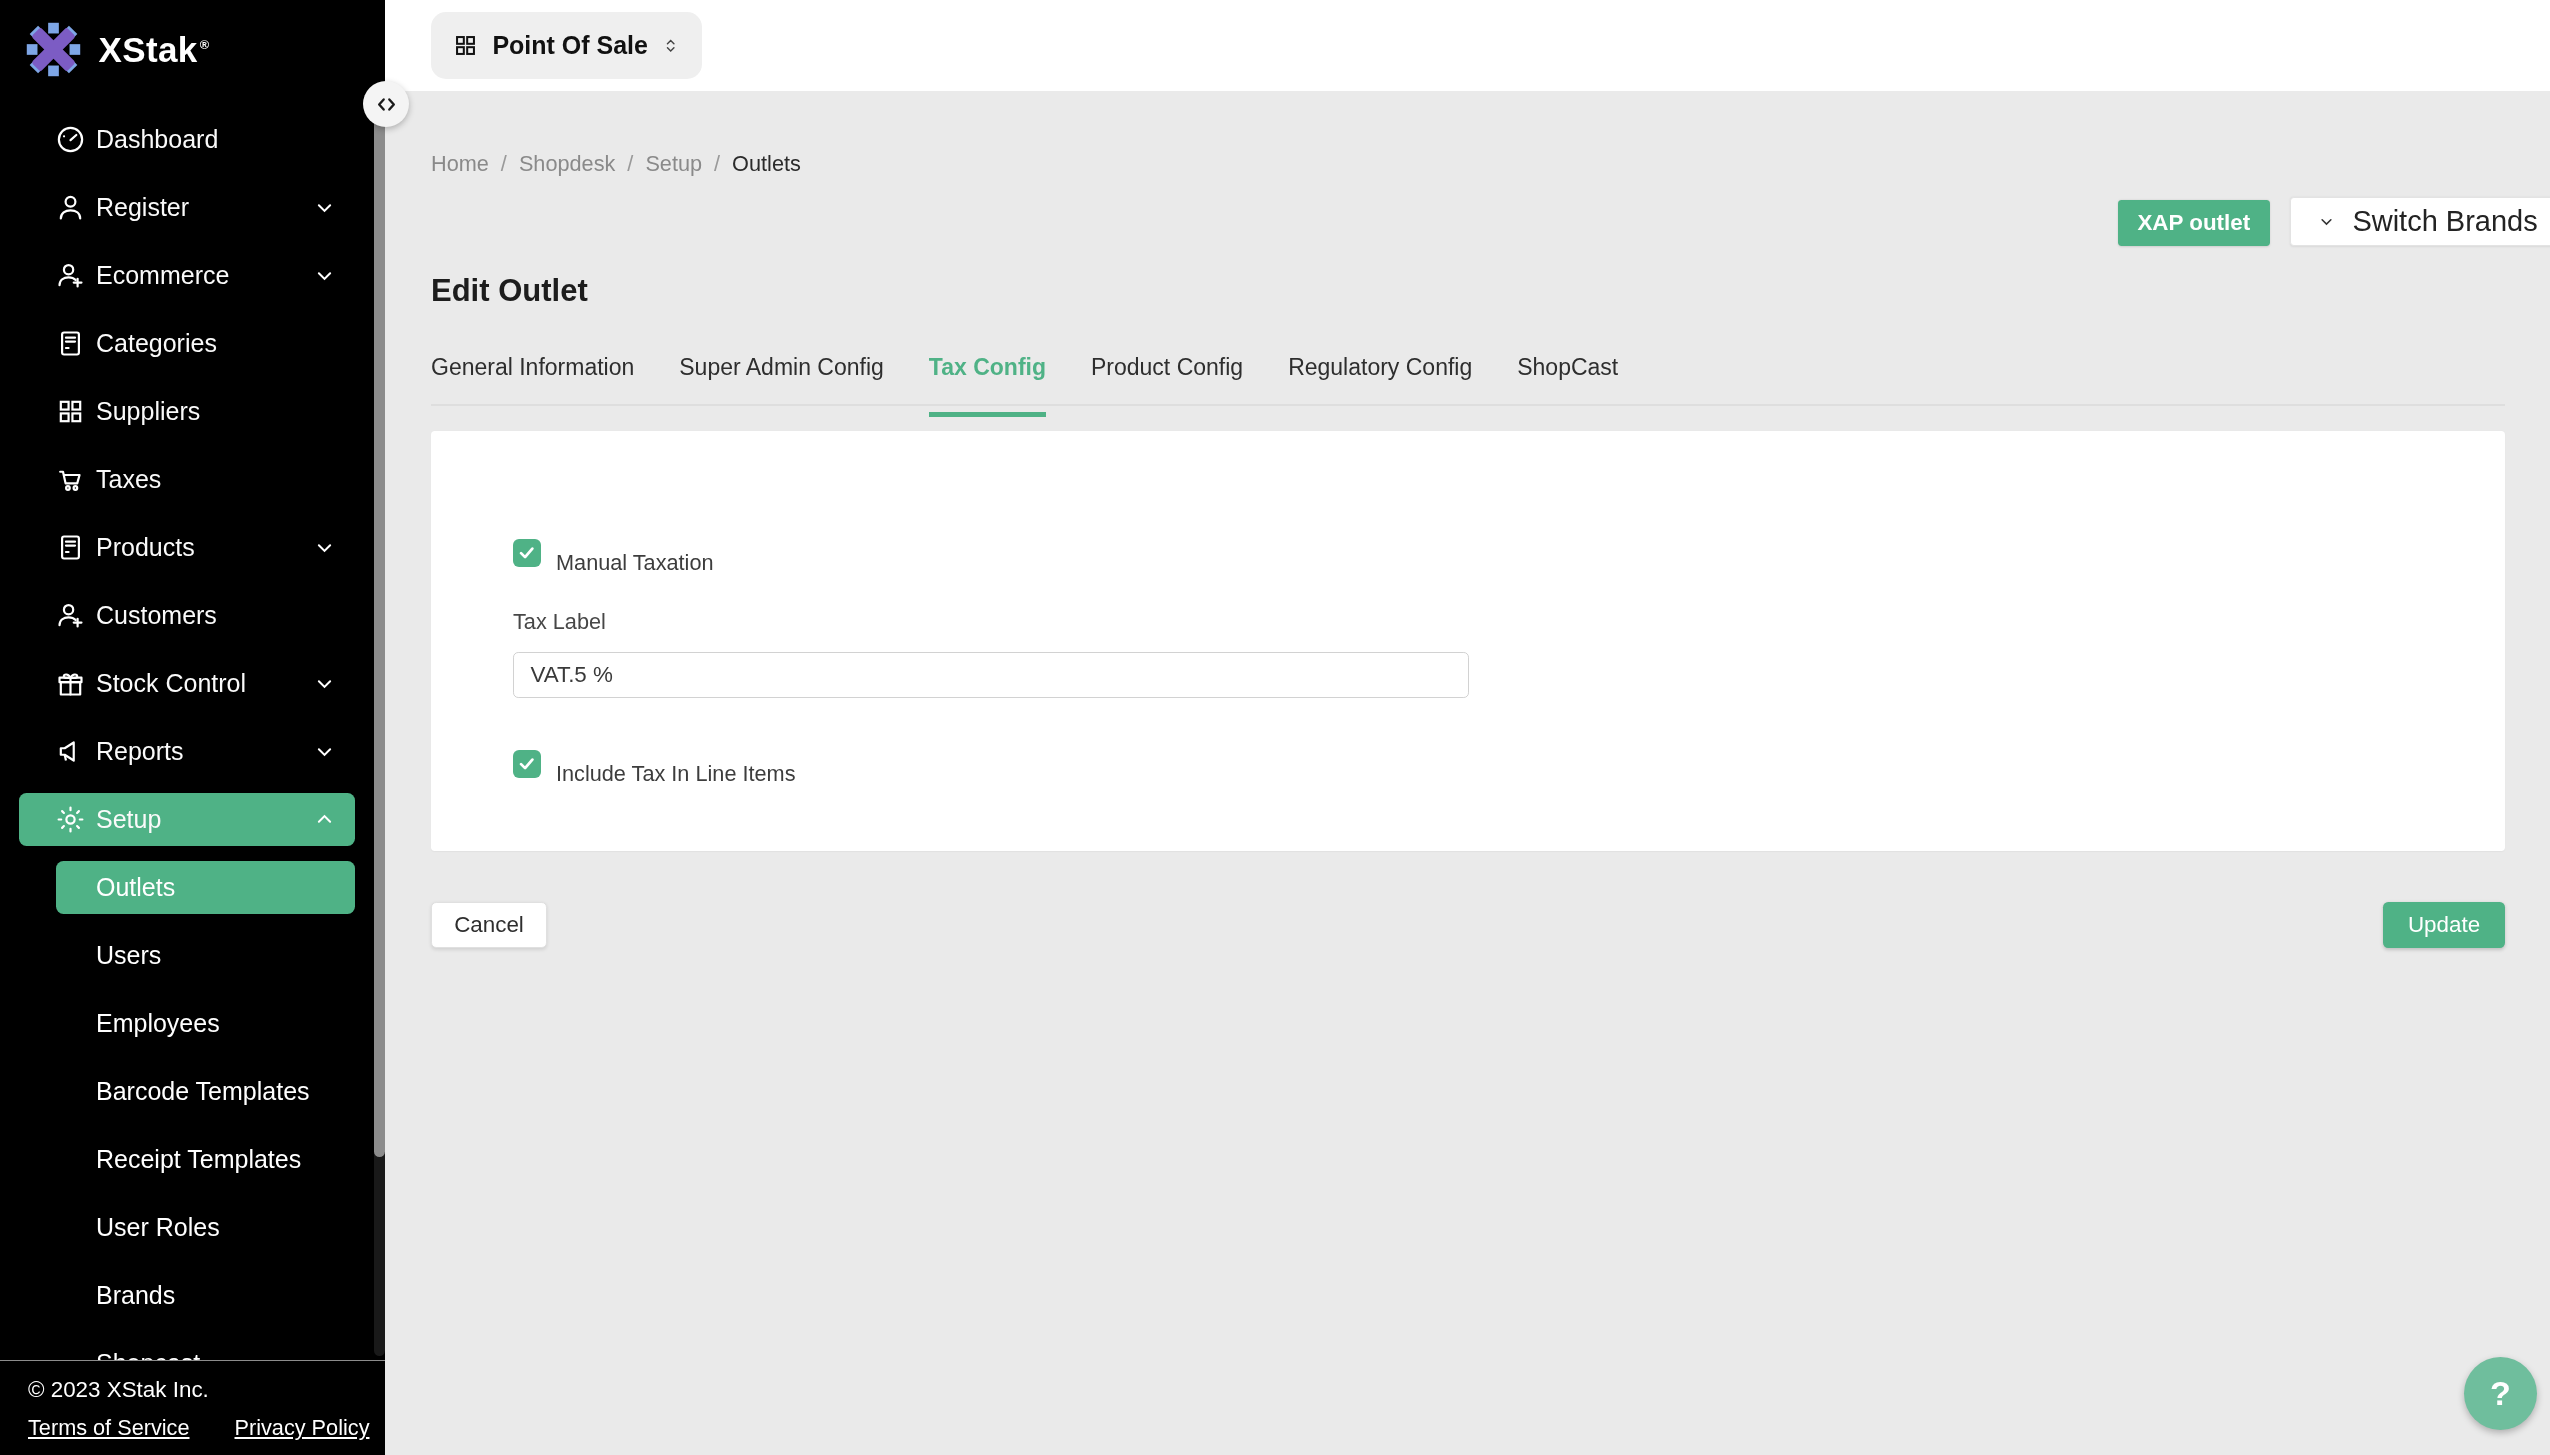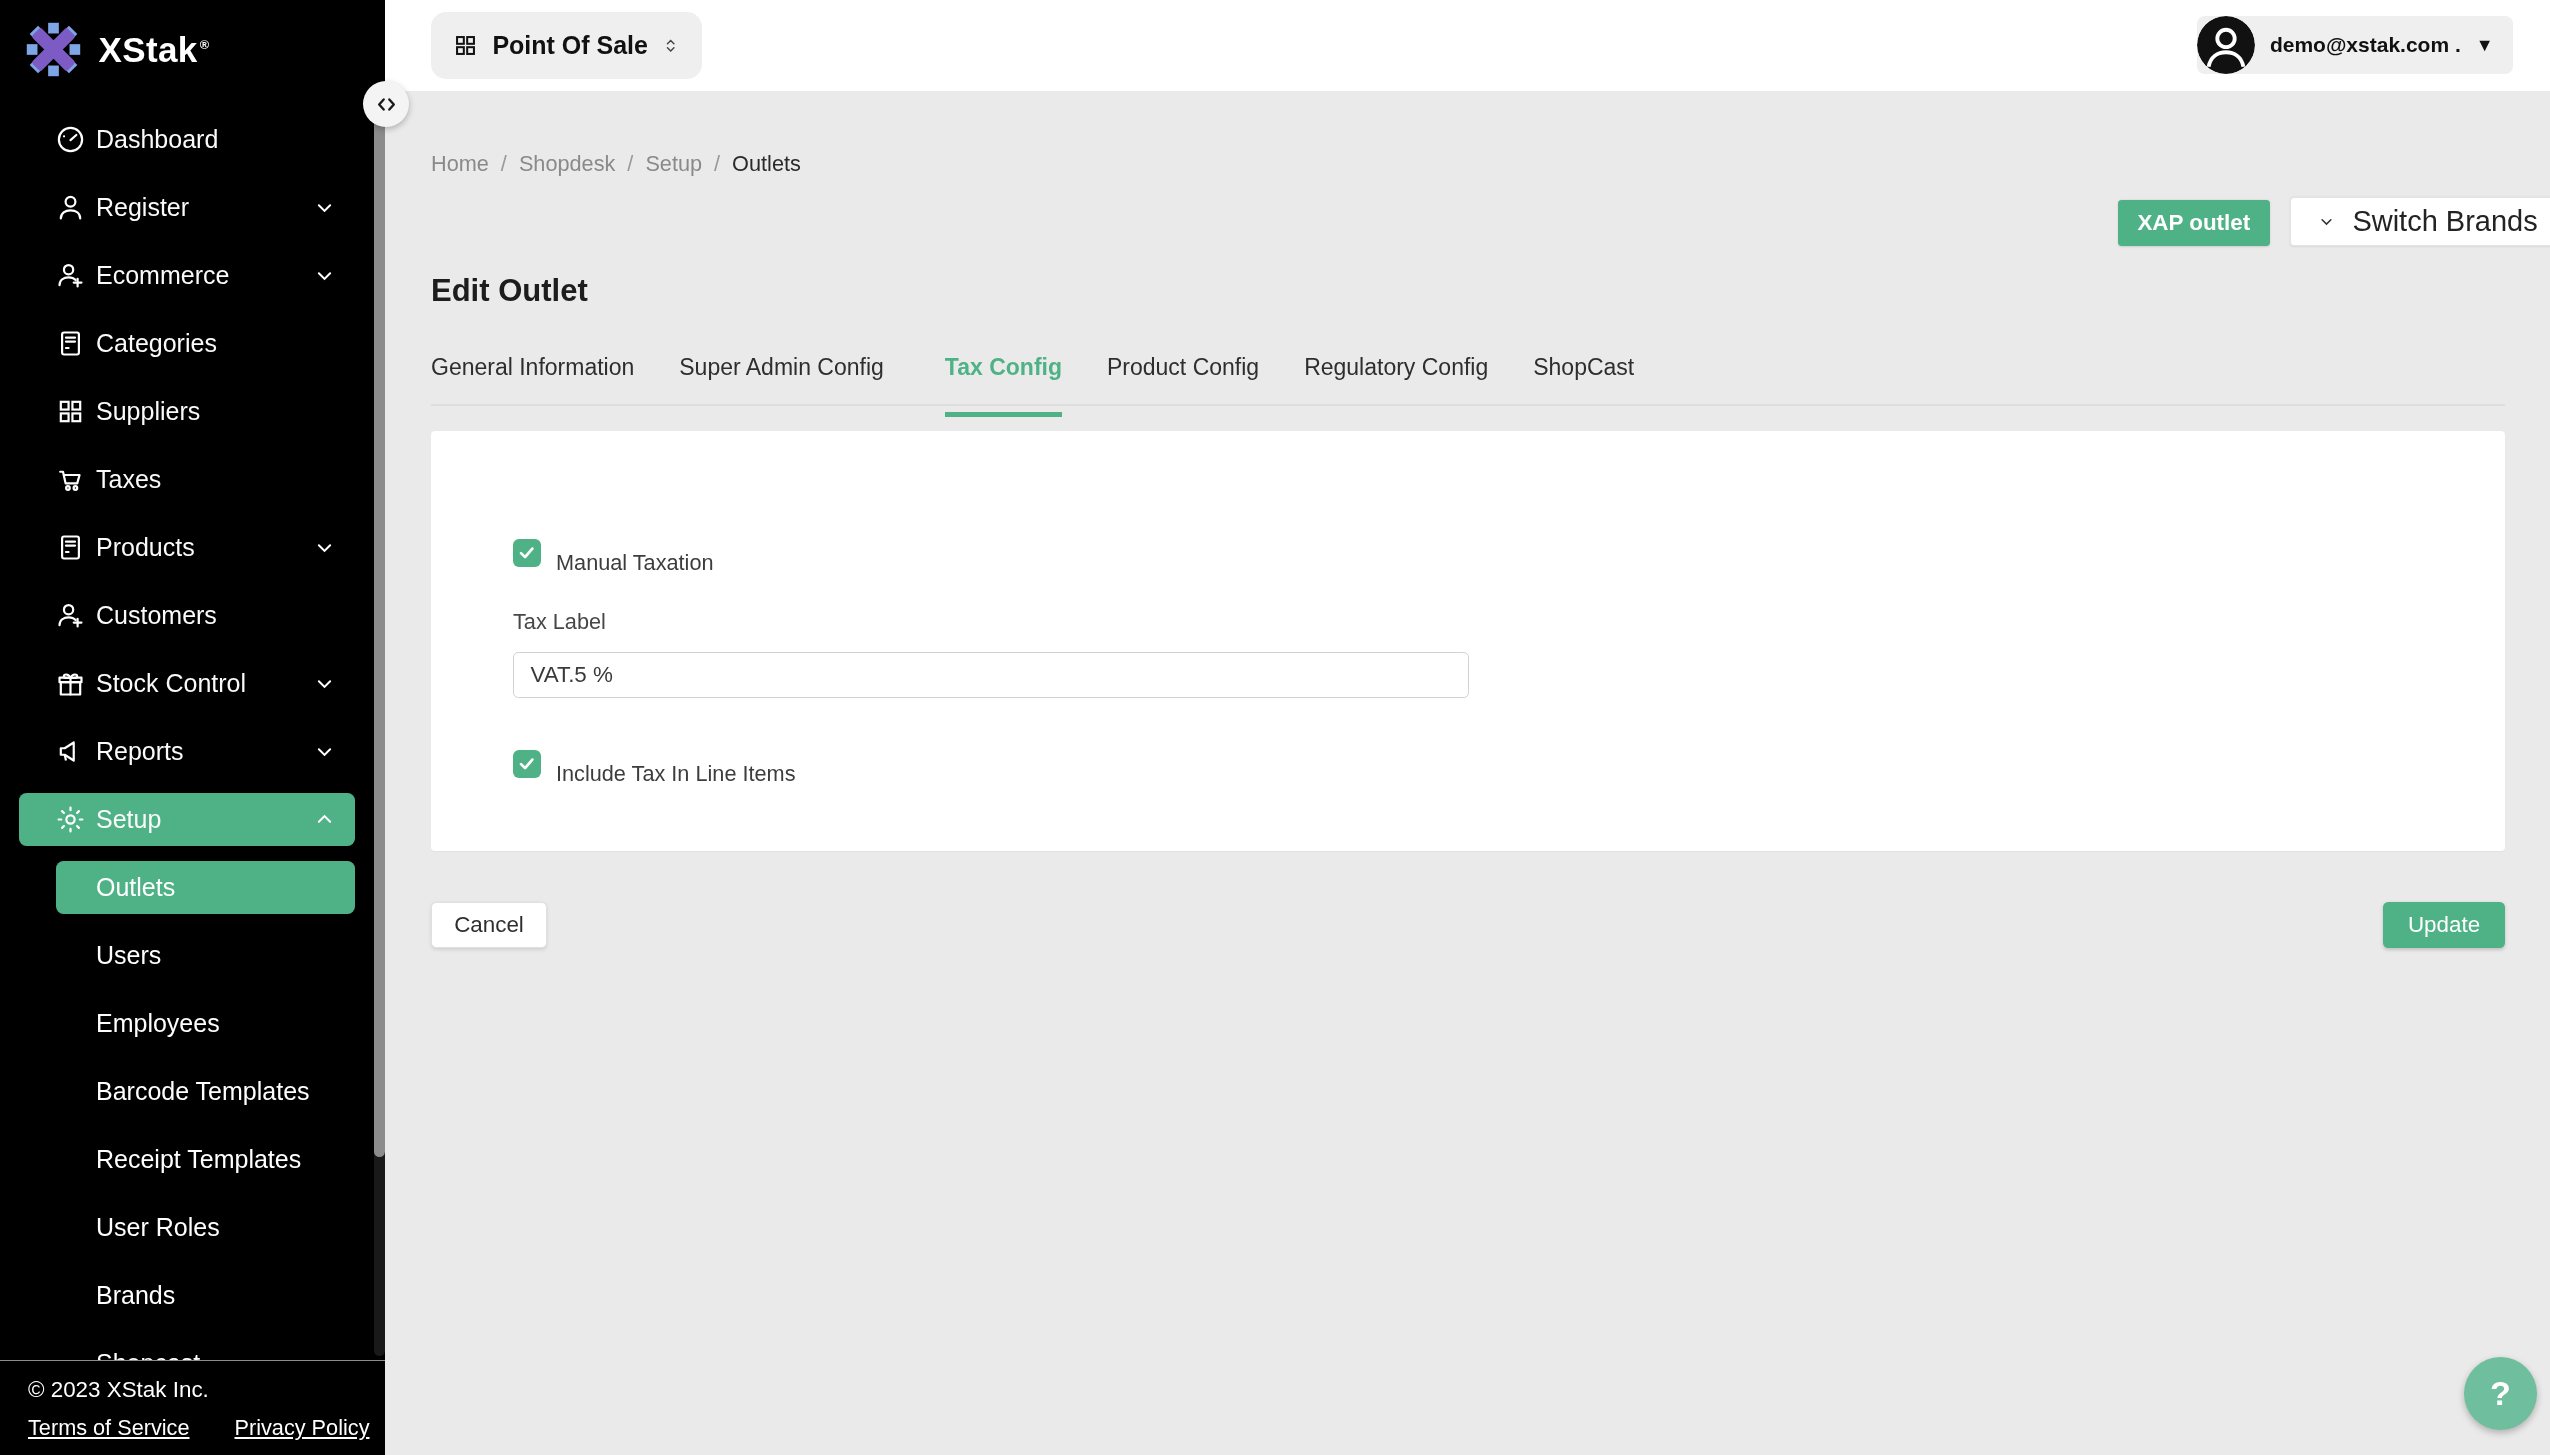--- a/index.html
+++ b/index.html
@@ -83,21 +83,21 @@
   .switch-brands {
     position:absolute; left:1905px; top:106px; height:49px; padding:0 25.4px;
     background:#fff; border-radius:3.7px; border:0.7px solid #e3e3e3; box-shadow:0 0.7px 2.2px rgba(0,0,0,0.08);
     display:flex; align-items:center; gap:15px; font-size:29px; color:#232323; cursor:pointer; white-space:nowrap;
   }
 
   .page-title { position:absolute; left:46px; top:182px; font-size:31px; font-weight:700; color:#1d1d1d; }
 
   .tabs { position:absolute; left:46px; top:263px; display:flex; gap:45px; }
   .tab { font-size:23px; font-weight:500; color:#2e2e2e; padding-bottom:31px; cursor:pointer; white-space:nowrap; }
-  .tab.active { color:#4FB286; font-weight:600; border-bottom:5.2px solid #4FB286;margin-left:16px; }
+  .tab.active { color:#4FB286; font-weight:600; border-bottom:5.2px solid #4FB286; }
   .tabs-rule { position:absolute; left:46px; top:313px; width:2074px; height:1.5px; background:#dedede; }
 
   .card {
     position:absolute; left:46px; top:340px; width:2074px; height:420px;
     background:#fff; border-radius:3.7px; box-shadow:0 0.7px 1.5px rgba(0,0,0,0.04);
   }
   .check-row { position:absolute; display:flex; align-items:center; gap:15px; }
   .checkbox {
     width:28px; height:28px; background:#4FB286; border-radius:6px;
     display:flex; align-items:center; justify-content:center; cursor:pointer; flex:0 0 auto;
@@ -319,31 +319,20 @@
         <rect x="4.5" y="13.5" width="6" height="6"></rect>
         <rect x="13.5" y="13.5" width="6" height="6"></rect>
     </svg>
     <span class="pos-chip-label">Point Of Sale</span>
     <svg width="19.4" height="19.4" viewBox="0 0 24 24" fill="none" stroke="#444" stroke-width="1.8" stroke-linecap="round">
       <polyline points="8 9.5 12 5.5 16 9.5"></polyline>
         <polyline points="8 14.5 12 18.5 16 14.5"></polyline>
     </svg>
   </div>
 
-  <div class="user-chip">
-    <span class="avatar">
-      <svg width="58" height="58" viewBox="0 0 24 24">
-        <circle cx="12" cy="12" r="12" fill="#111"></circle>
-        <circle cx="12" cy="9.3" r="3.6" fill="none" stroke="#fff" stroke-width="1.6"></circle>
-        <path d="M4.8 21c0.8-4.2 3.8-6 7.2-6s6.4 1.8 7.2 6" fill="none" stroke="#fff" stroke-width="1.6"></path>
-      </svg>
-    </span>
-    <span class="user-email">demo@xstak.com .</span>
-    <span class="user-caret">▼</span>
-  </div>
 </div>
 
 <div class="collapse-toggle">
   <svg width="27" height="27" viewBox="0 0 24 24" fill="none" stroke="#1a1a1a" stroke-width="2.1" stroke-linecap="round" stroke-linejoin="round">
     <polyline points="9.5 7.5 5.5 12 9.5 16.5"></polyline>
       <polyline points="14.5 7.5 18.5 12 14.5 16.5"></polyline>
   </svg>
 </div>
 
 <div class="main">

